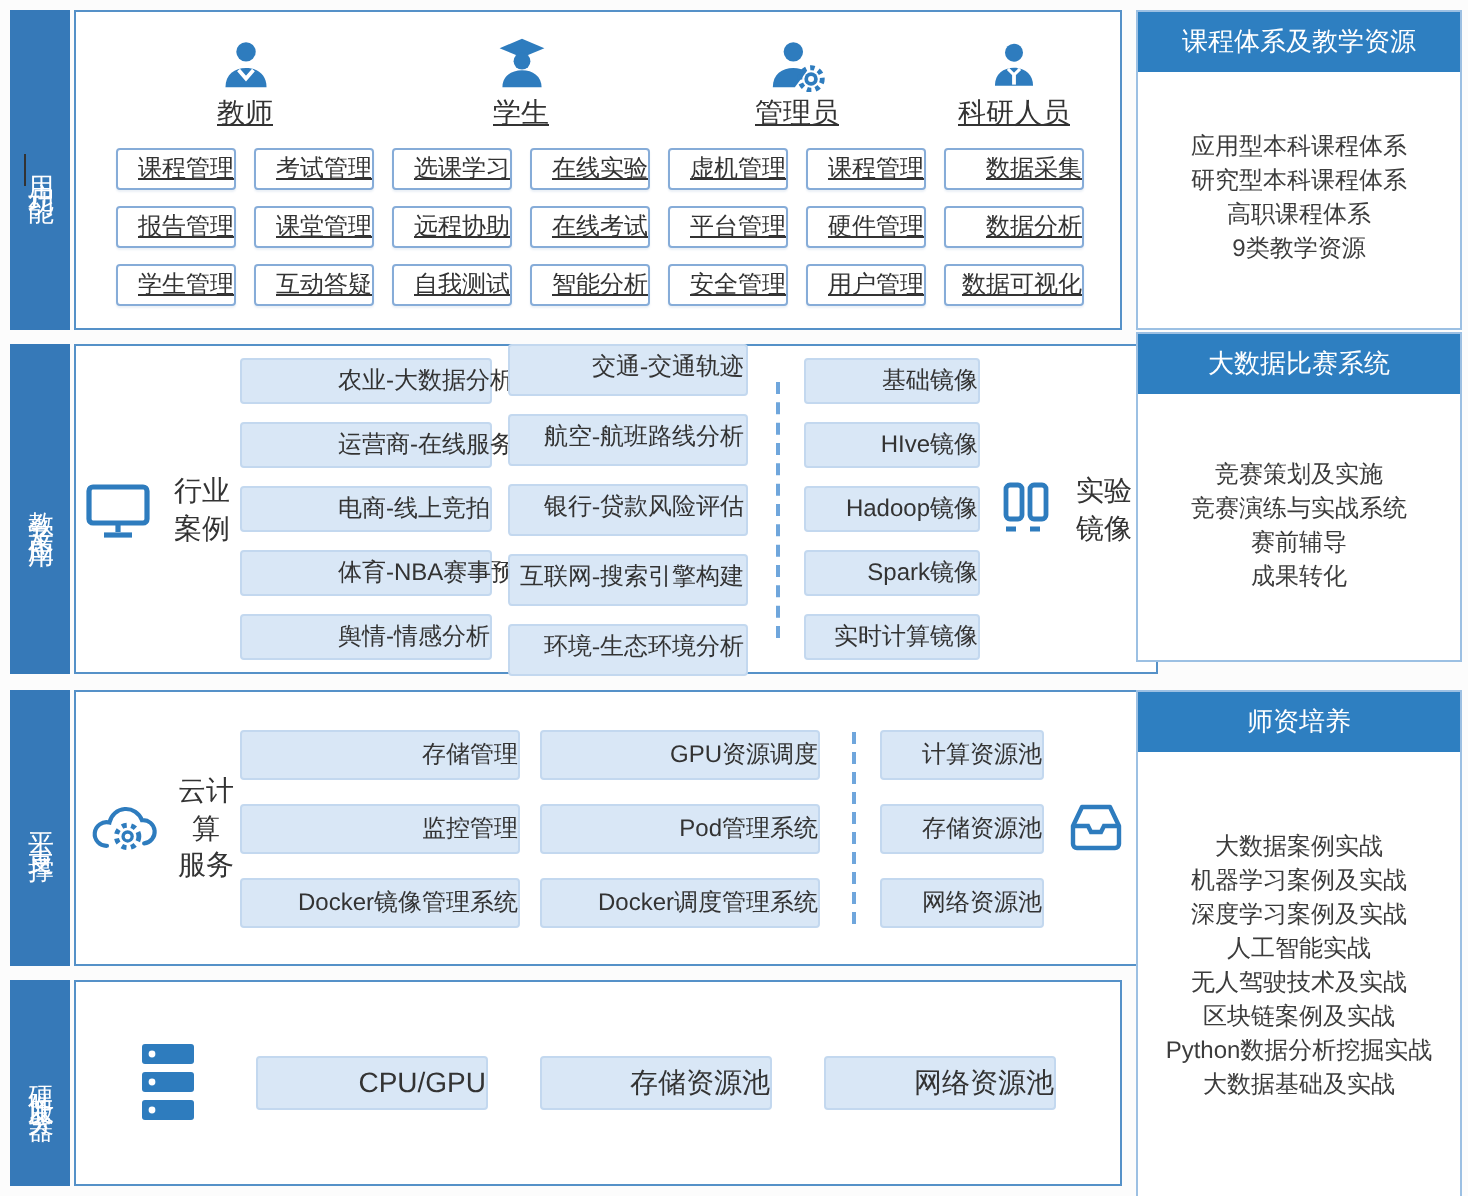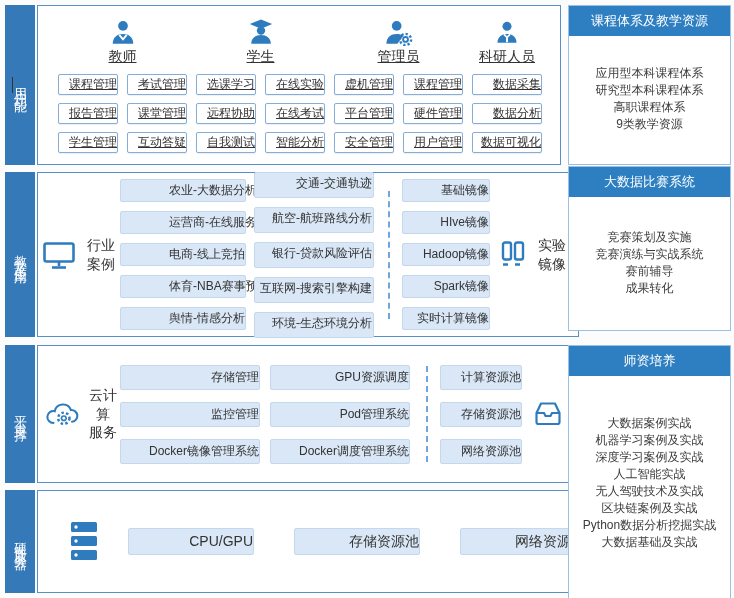--- a/index.html
+++ b/index.html
@@ -48,21 +48,21 @@
   .c3 .fill { width:88px;  height:23px; line-height:21px; }
   .p1c .fill { width:140px; height:25px; line-height:23px; }
   .p2c .fill { width:140px; height:25px; line-height:23px; }
   .p3c .fill { width:82px;  height:25px; line-height:23px; }
   .vdash { width:0; border-left:2px dashed #6fa6dc; align-self:center; margin:0 12px 0 6px; }
   .r2 .vdash { height:128px; }
   .r3 .vdash { height:96px; }
 
   
   .r4box { display:flex; align-items:center; padding-left:30px; }
-  .bigchip { width:126px; height:27px; line-height:25px; font-size:14px; margin-right:40px; }
+  .bigchip { width:116px; height:27px; line-height:25px; font-size:14px; margin-right:26px; }
 
   
   .panel { position:absolute; left:568px; width:163px; background:#fff; border:1px solid #9cc0e3; }
   .p-1 { top:5px; height:160px; }
   .p-2 { top:166px; height:165px; }
   .p-3 { top:345px; height:256px; }
   .hd { height:30px; line-height:30px; background:#2e7fc1; color:#ffffff; text-align:center; font-size:13px; }
   .bd { display:flex; flex-direction:column; justify-content:center; align-items:center; }
   .p-1 .bd { height:126px; } .p-2 .bd { height:131px; } .p-3 .bd { height:214px; }
   .pitem { font-size:12px; color:#3c3c3c; white-space:nowrap; }

